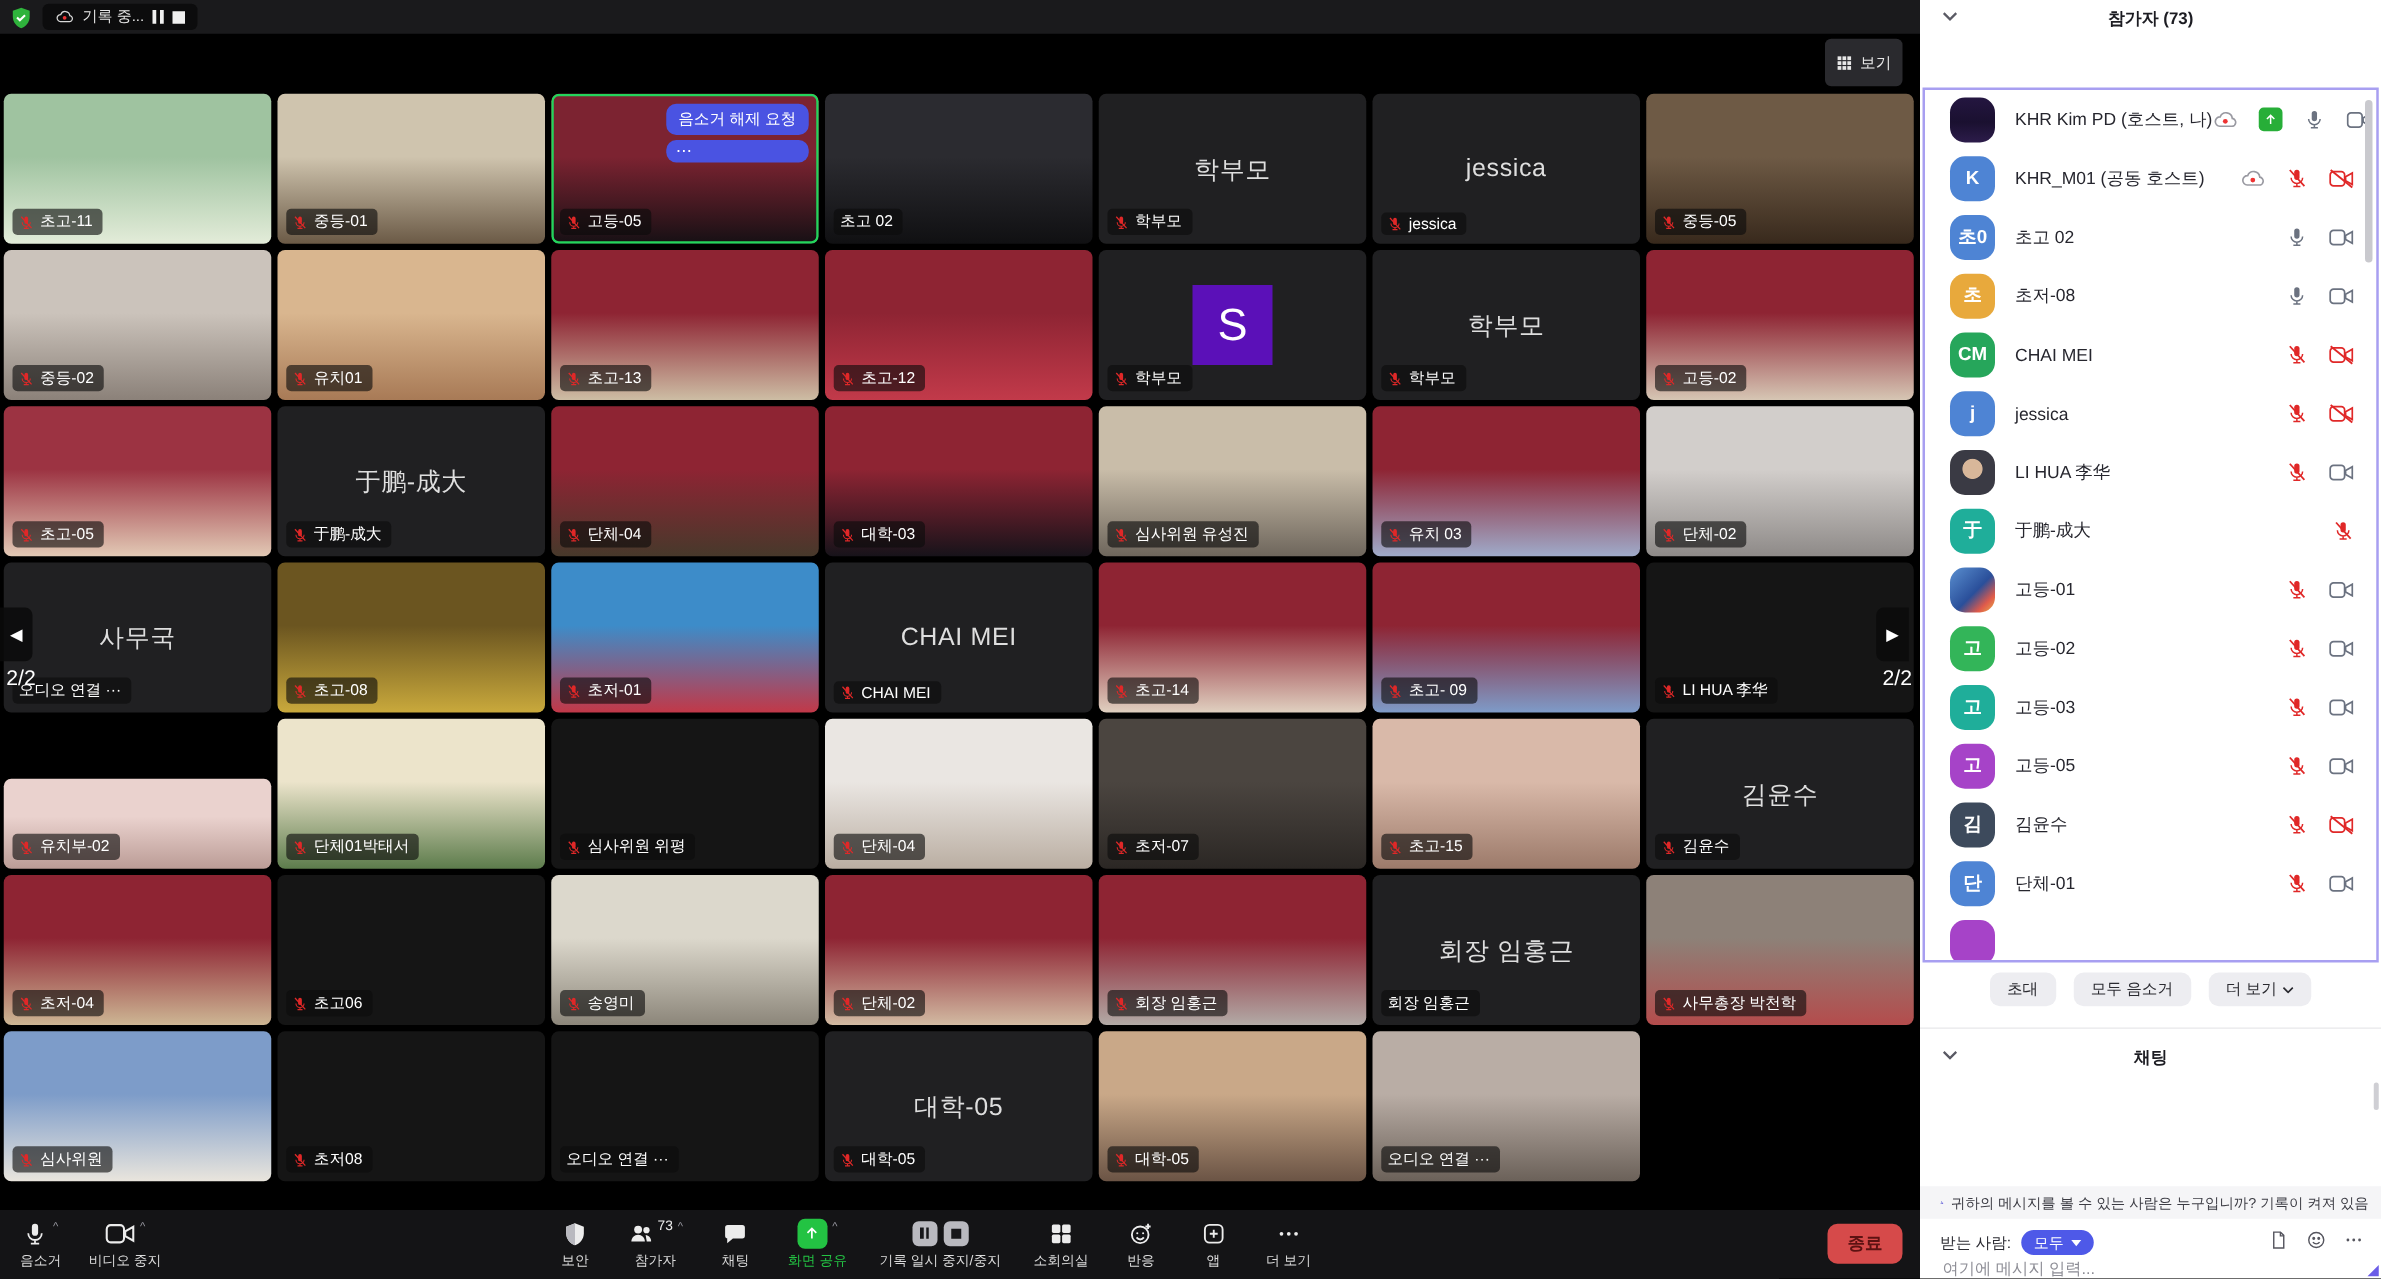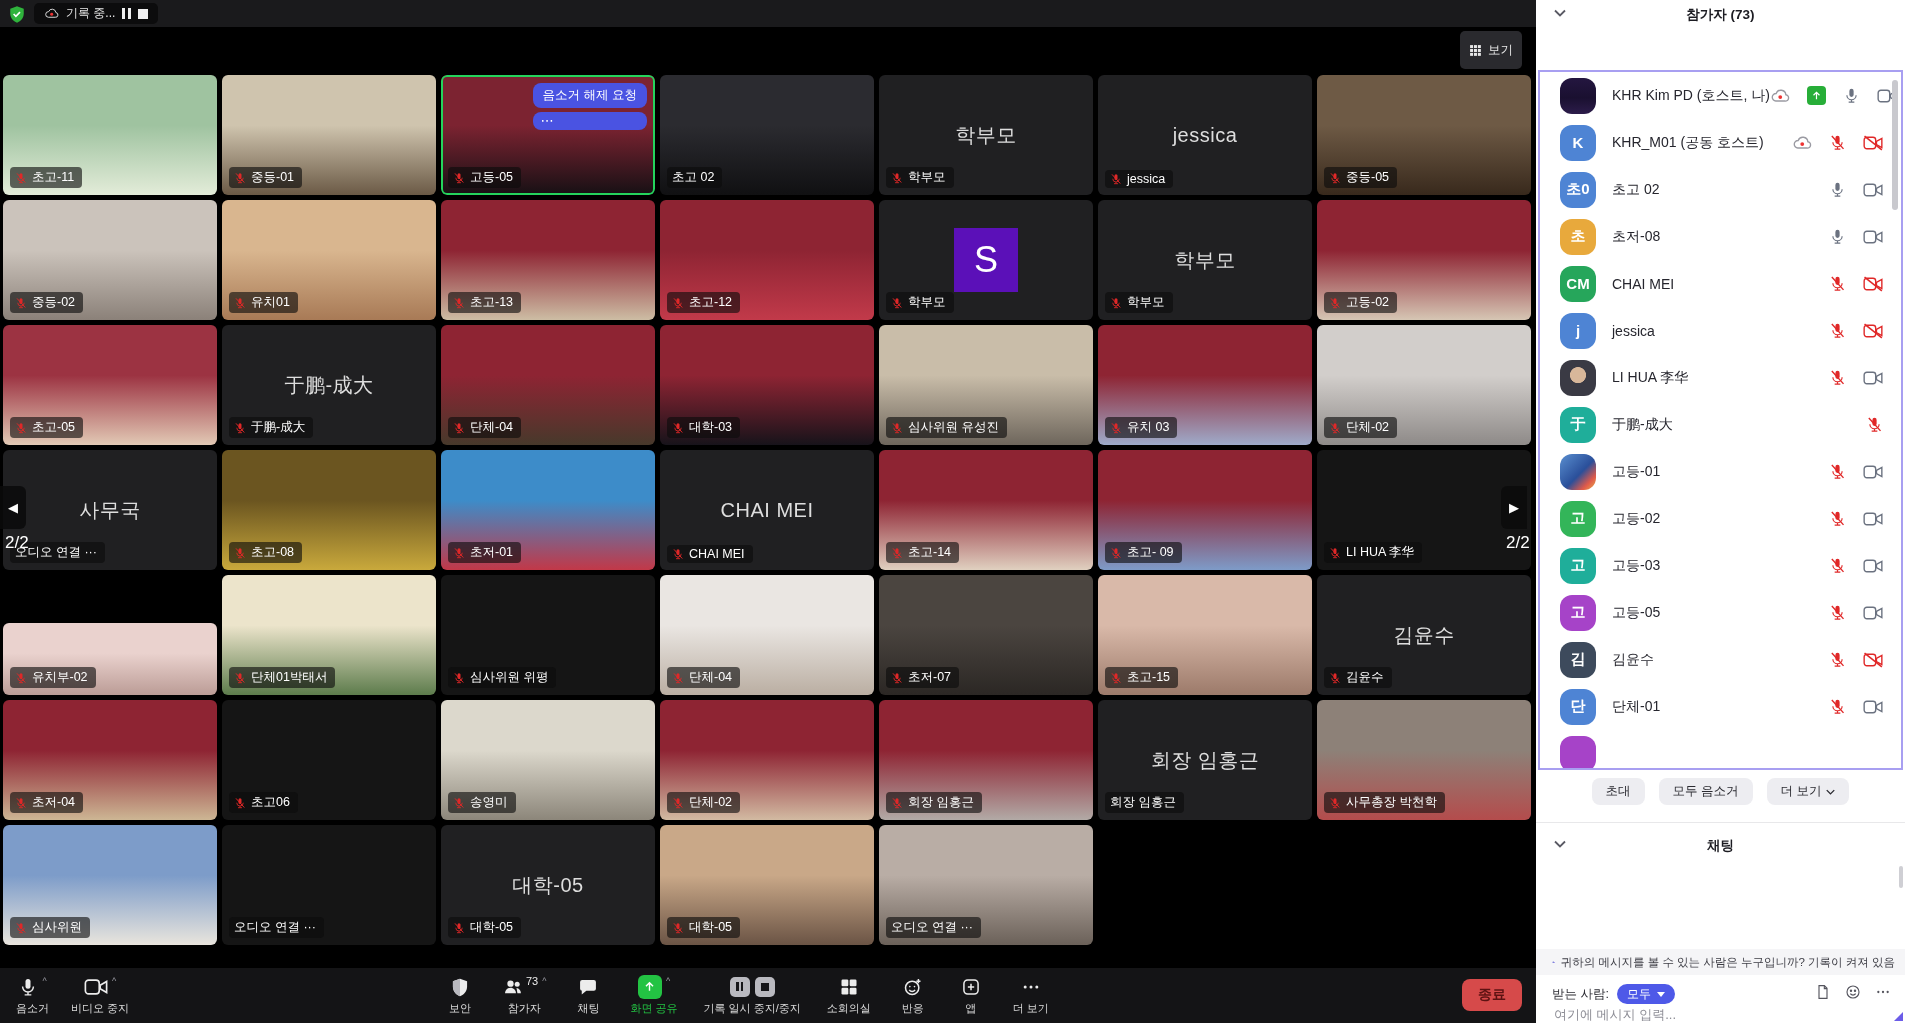--- a/index.html
+++ b/index.html
@@ -545,20 +545,30 @@
         </div>
       </div>
       <div class="tile" style="background: linear-gradient(rgb(125, 156, 201) 0%, rgb(125, 156, 201) 42%, rgb(233, 229, 221) 100%);">
         <div class="tile-label">
           <svg width="12" height="12" viewBox="0 0 24 24">
             <rect x="9" y="2.5" width="6" height="11.5" rx="3" fill="#e02828"></rect>
             <path d="M5.5 11.5a6.5 6.5 0 0 0 13 0M12 18v3.4M8 21.4h8" fill="none" stroke="#e02828" stroke-width="1.7"></path>
             <path d="M4 2.8L20.5 21" stroke="#e02828" stroke-width="2"></path>
           </svg>
           <span>심사위원</span>
+        </div>
+      </div>
+      <div class="tile" style="background: rgb(21, 21, 21);">
+        <div class="tile-label">
+          <svg width="12" height="12" viewBox="0 0 24 24">
+            <rect x="9" y="2.5" width="6" height="11.5" rx="3" fill="#e02828"></rect>
+            <path d="M5.5 11.5a6.5 6.5 0 0 0 13 0M12 18v3.4M8 21.4h8" fill="none" stroke="#e02828" stroke-width="1.7"></path>
+            <path d="M4 2.8L20.5 21" stroke="#e02828" stroke-width="2"></path>
+          </svg>
+          <span>초저08</span>
         </div>
       </div>
       <div class="tile" style="background: rgb(21, 21, 21);">
         <div class="tile-label">
           <span>오디오 연결 ···</span>
         </div>
       </div>
       <div class="tile texttile">
         <div class="tile-center">대학-05</div>
         <div class="tile-label">

